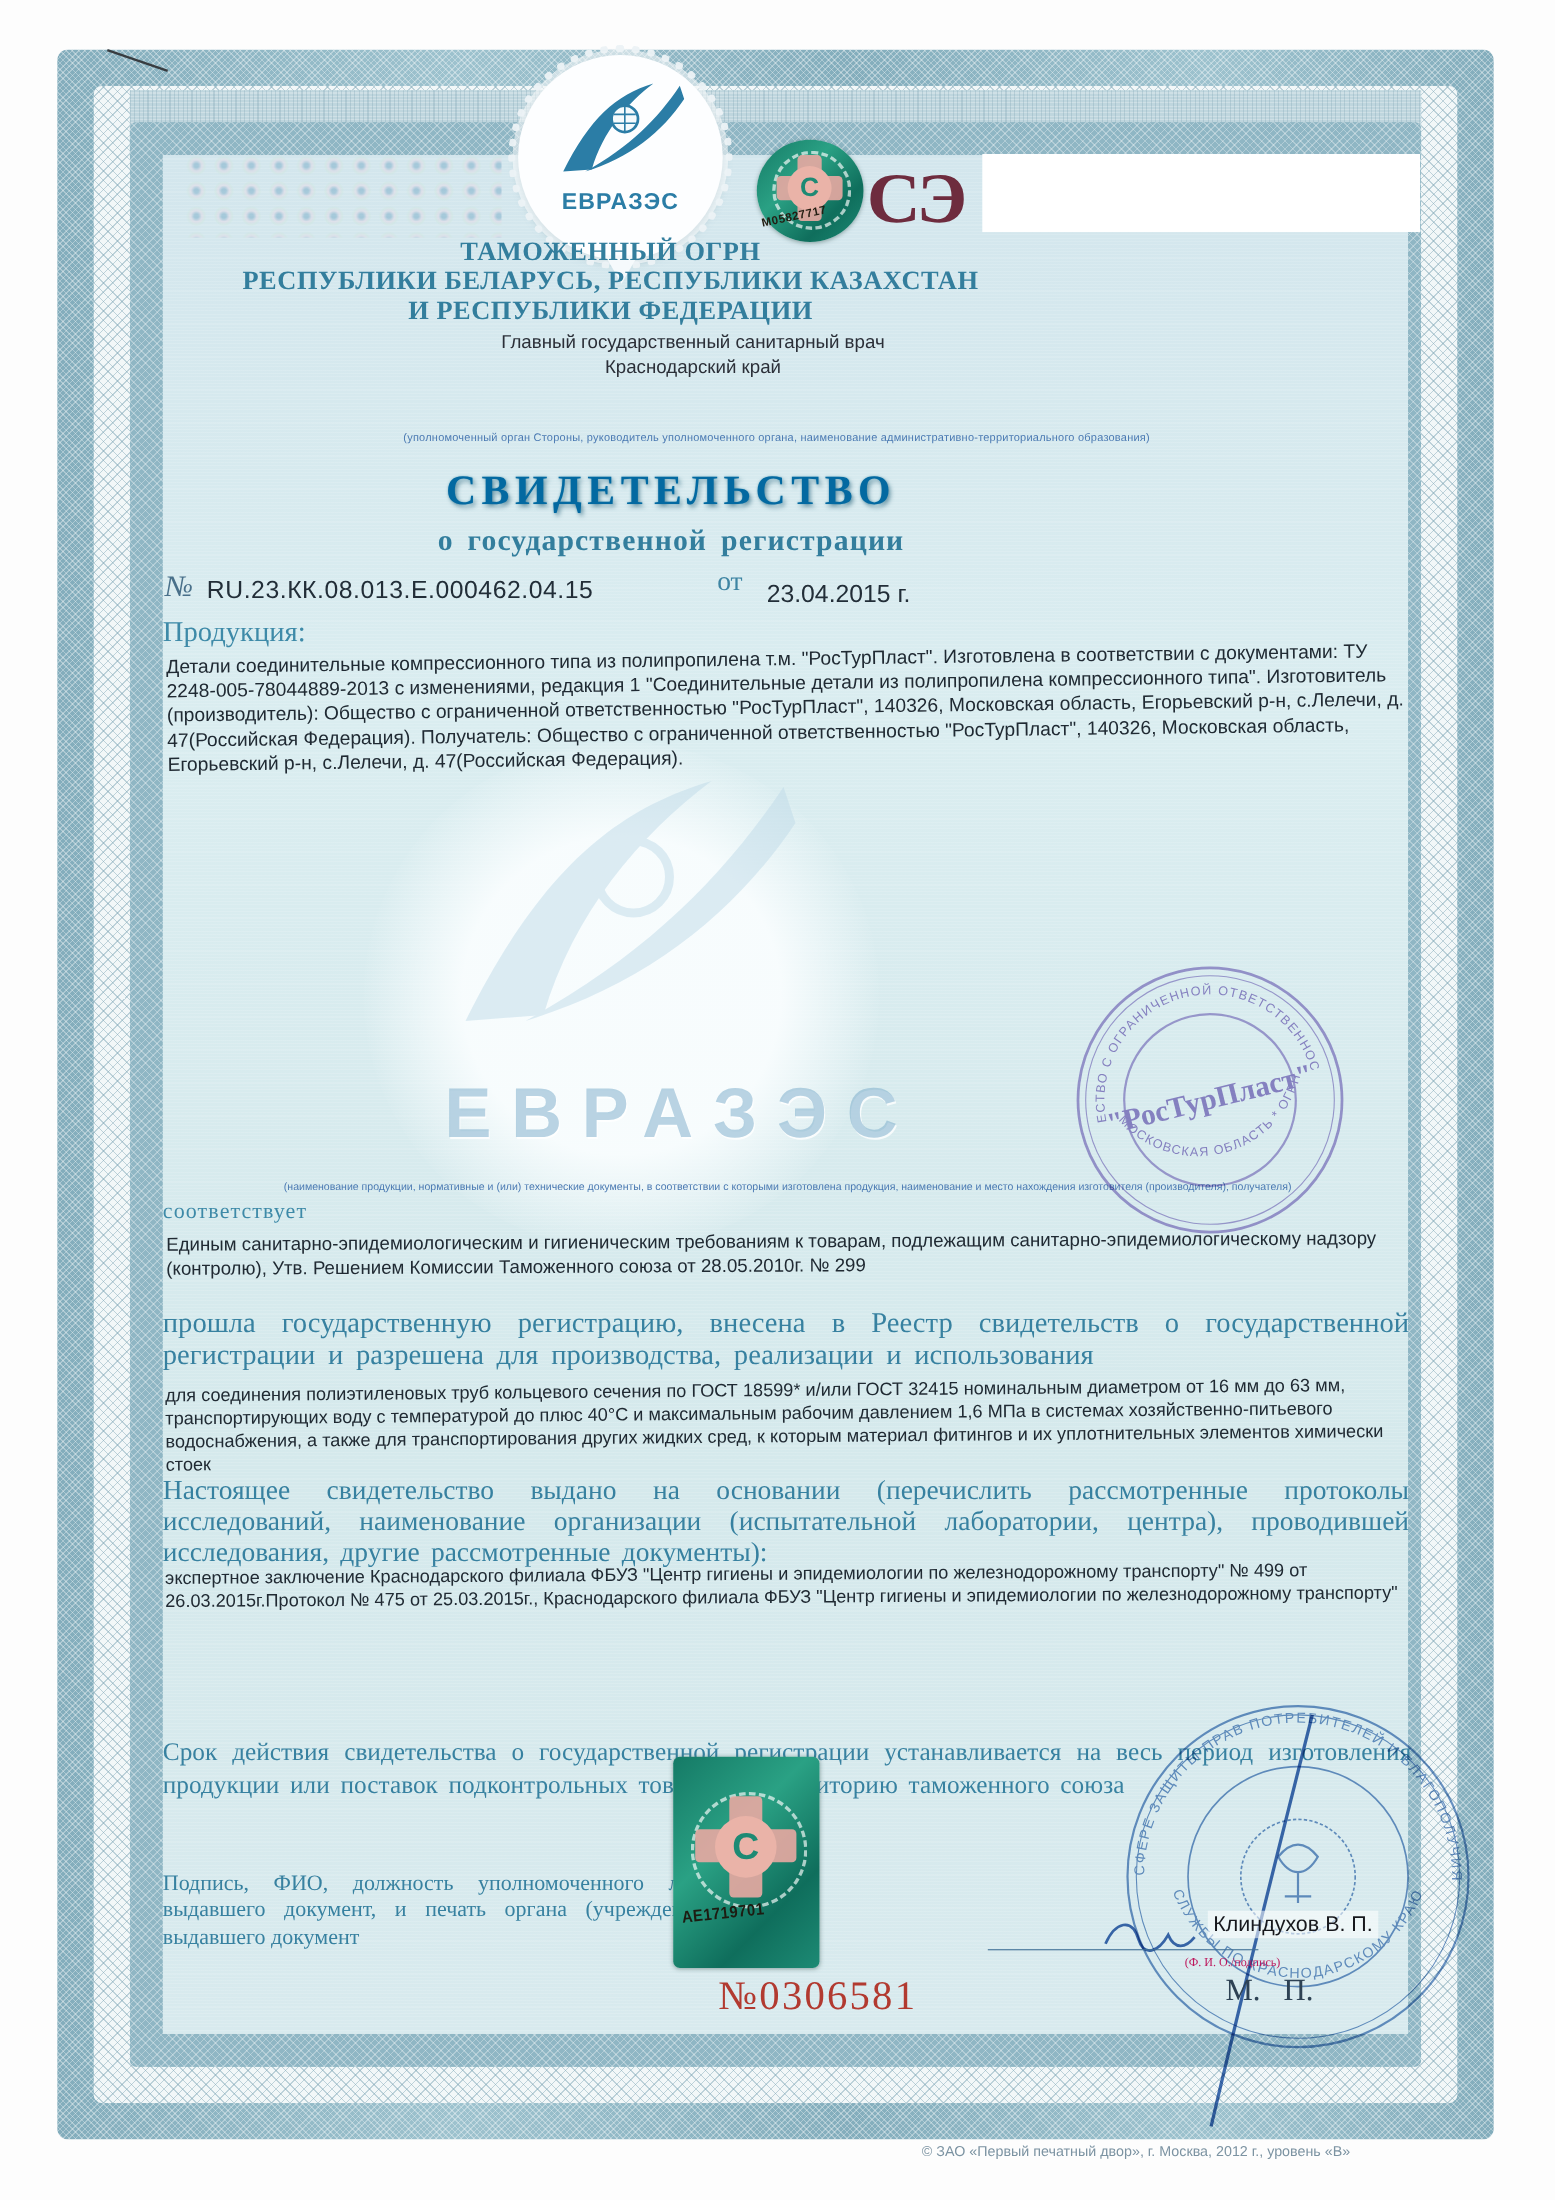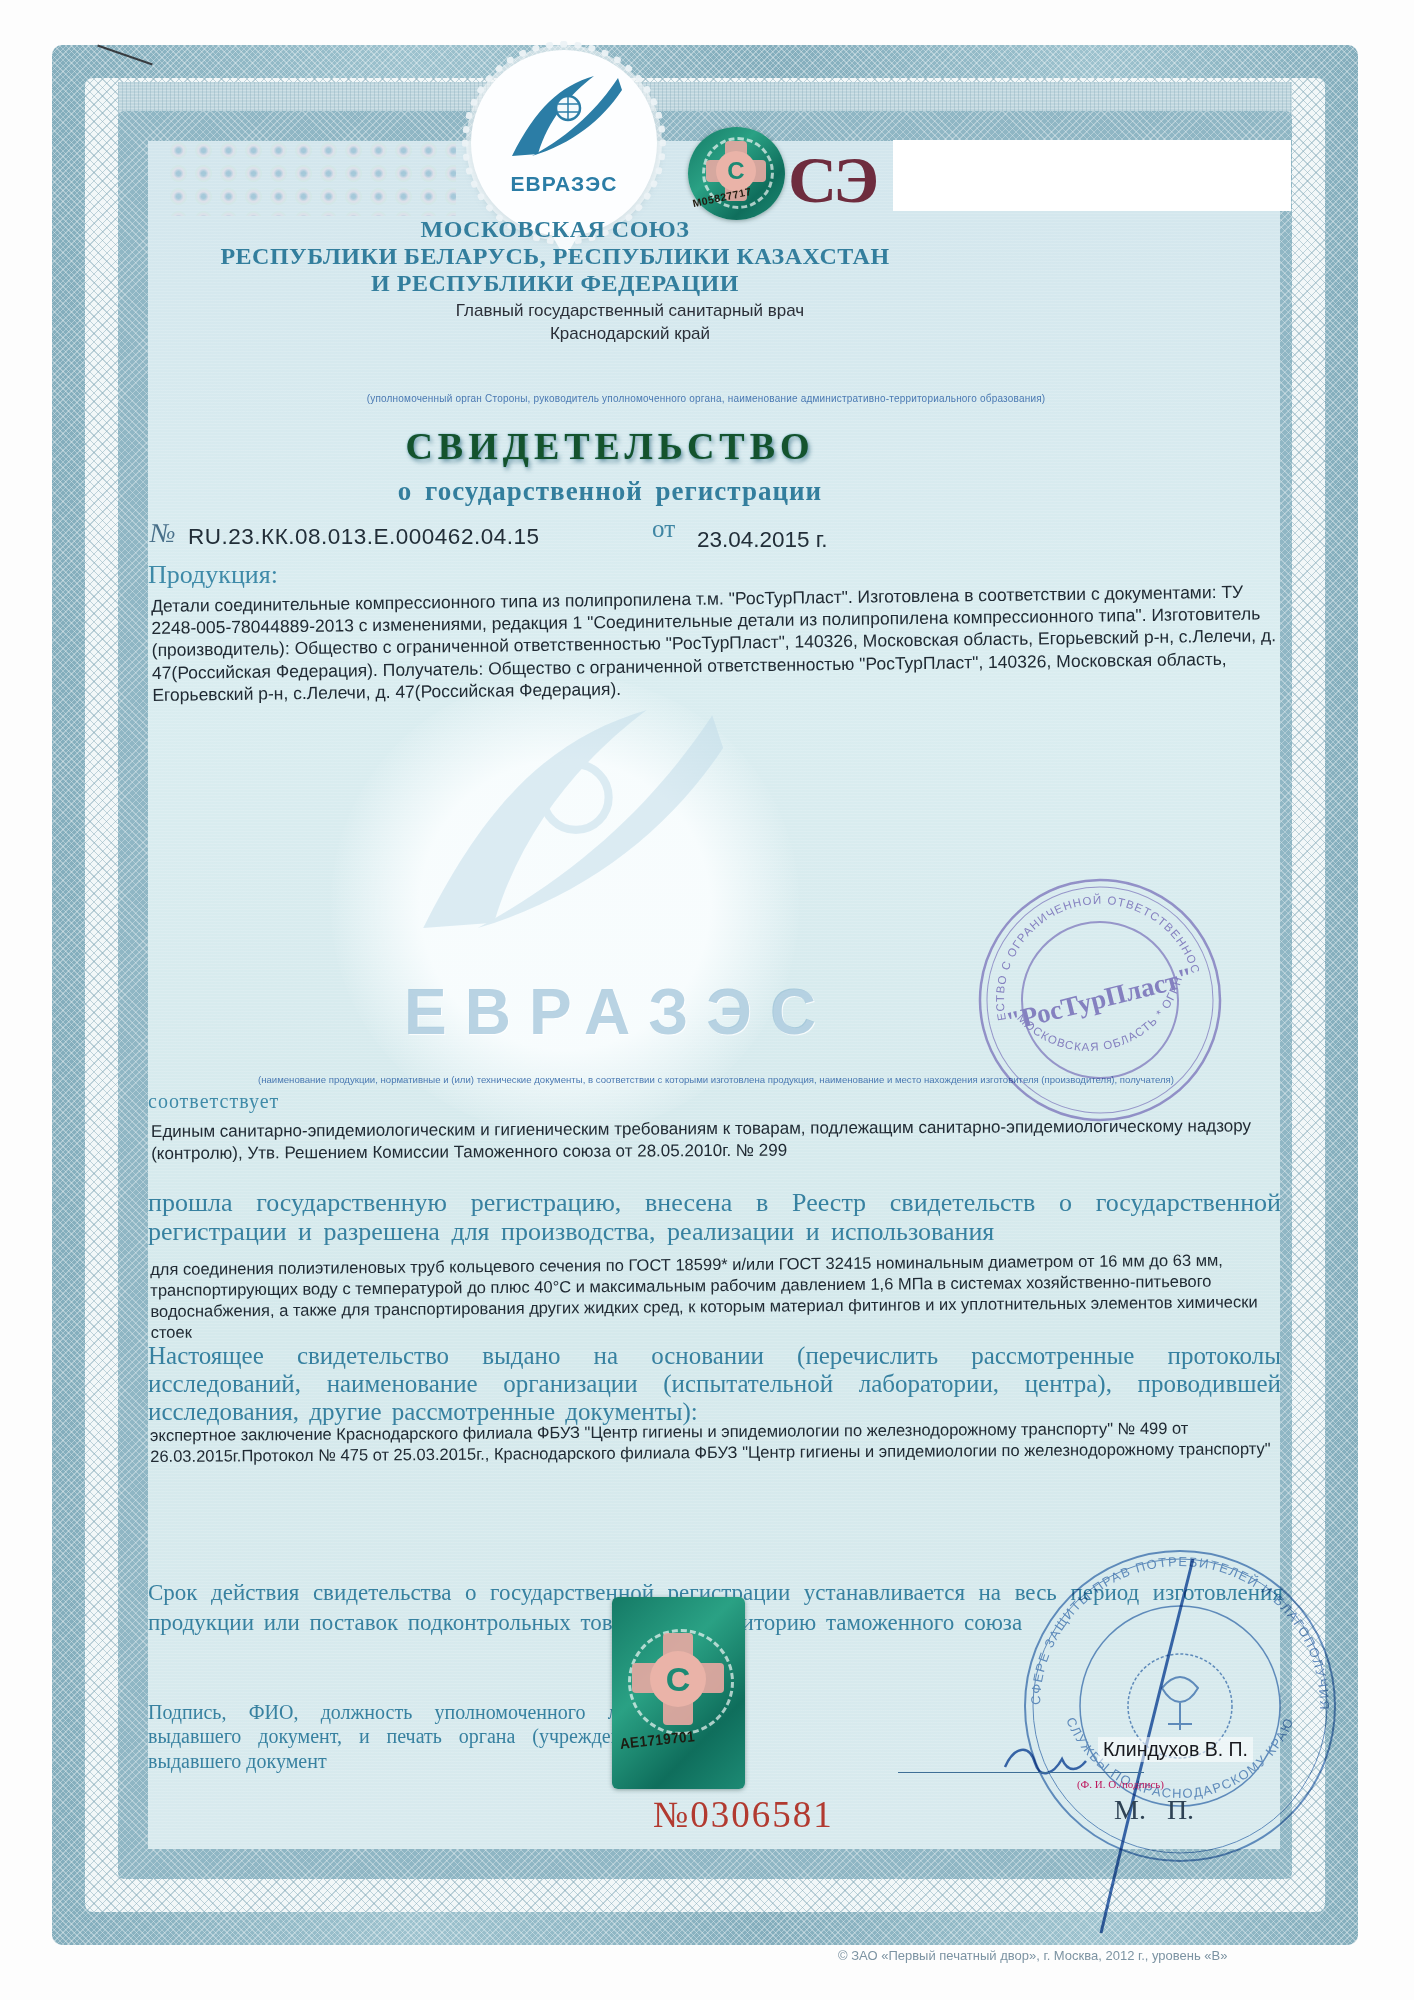--- a/index.html
+++ b/index.html
@@ -70,21 +70,21 @@
   [data-name="union-header"]{position:absolute;left:140px;top:216px;width:830px;text-align:center;
     font-family:"Liberation Serif",serif;font-weight:bold;color:#337e9d;}
   [data-name="union-header"] div{font-size:24px;line-height:27px;letter-spacing:.5px;}
   [data-name="authority-block"]{position:absolute;left:210px;top:300px;width:840px;text-align:center;
     color:#2b2f38;font-size:17px;line-height:1.35;}
   [data-name="authority-caption"]{position:absolute;left:138px;top:393px;width:1136px;text-align:center;
     font-size:10px;color:#4a79b2;letter-spacing:.2px;}
 
   [data-name="doc-title"]{position:absolute;left:150px;top:424px;width:920px;text-align:center;
     font-family:"Liberation Serif",serif;font-weight:bold;font-size:38px;letter-spacing:5px;
-    color:#14532d;text-shadow:2px 3px 4px rgba(38,96,120,.55),0 0 2px rgba(62,146,176,.6);}
+    color:#0369a1;text-shadow:2px 3px 4px rgba(38,96,120,.55),0 0 2px rgba(62,146,176,.6);}
   [data-name="doc-subtitle"]{position:absolute;left:150px;top:476px;width:920px;text-align:center;
     font-family:"Liberation Serif",serif;font-weight:bold;font-size:27px;letter-spacing:1px;
     word-spacing:5px;color:#337e9d;}
 
   [data-name="number-label"]{position:absolute;left:150px;top:518px;font-family:"Liberation Serif",serif;
     font-style:italic;font-size:27px;color:#49708a;}
   [data-name="number-value"]{position:absolute;left:188px;top:524px;font-size:22.5px;color:#222e38;letter-spacing:.5px;}
   [data-name="date-label"]{position:absolute;left:652px;top:515px;font-family:"Liberation Serif",serif;
     font-size:25px;color:#3e85a3;}
   [data-name="date-value"]{position:absolute;left:697px;top:527px;font-size:22.5px;color:#222e38;}
@@ -175,21 +175,21 @@
     <div class="holo-cross-h" style="left:18px;top:33px;width:60px;height:22px;" data-name="hologram-cross"></div>
     <div class="holo-cross-v" style="left:37px;top:14px;width:22px;height:60px;" data-name="hologram-cross"></div>
     <div class="holo-core" style="left:28px;top:24px;width:40px;height:40px;font-size:24px;" data-name="hologram-mark">С</div>
     <div data-name="hologram-top-serial">М05827717</div>
   </div>
 
   <div data-name="se-mark">СЭ</div>
   <div data-name="white-label-box"></div>
 
   <div data-name="union-header">
-    <div data-name="union-line1">МОСКОВСКАЯ СОЮЗ</div>
+    <div data-name="union-line1">ТАМОЖЕННЫЙ ОГРН</div>
     <div data-name="union-line2">РЕСПУБЛИКИ БЕЛАРУСЬ, РЕСПУБЛИКИ КАЗАХСТАН</div>
     <div data-name="union-line3">И РЕСПУБЛИКИ ФЕДЕРАЦИИ</div>
   </div>
   <div data-name="authority-block">
     <div data-name="authority-line2">Главный государственный санитарный врач</div>
     <div data-name="authority-line3">Краснодарский край</div>
   </div>
   <div data-name="authority-caption">(уполномоченный орган Стороны, руководитель уполномоченного органа, наименование административно-территориального образования)</div>
 
   <div data-name="doc-title">СВИДЕТЕЛЬСТВО</div>

